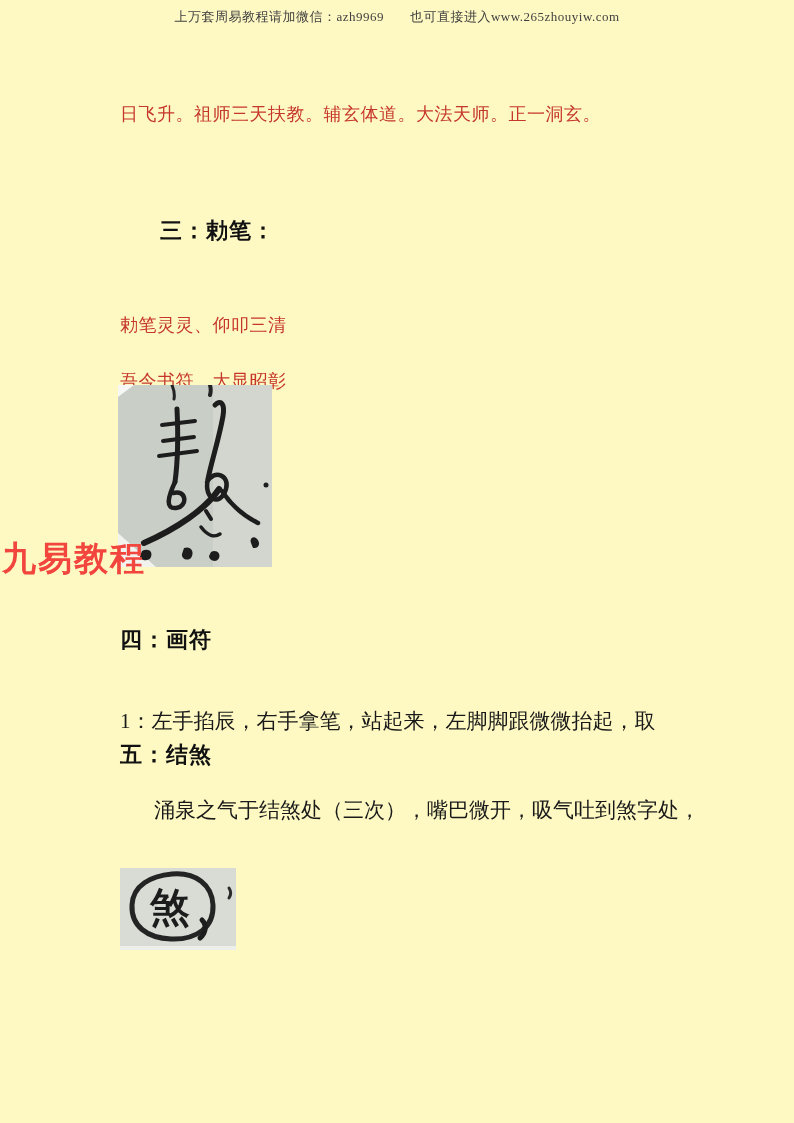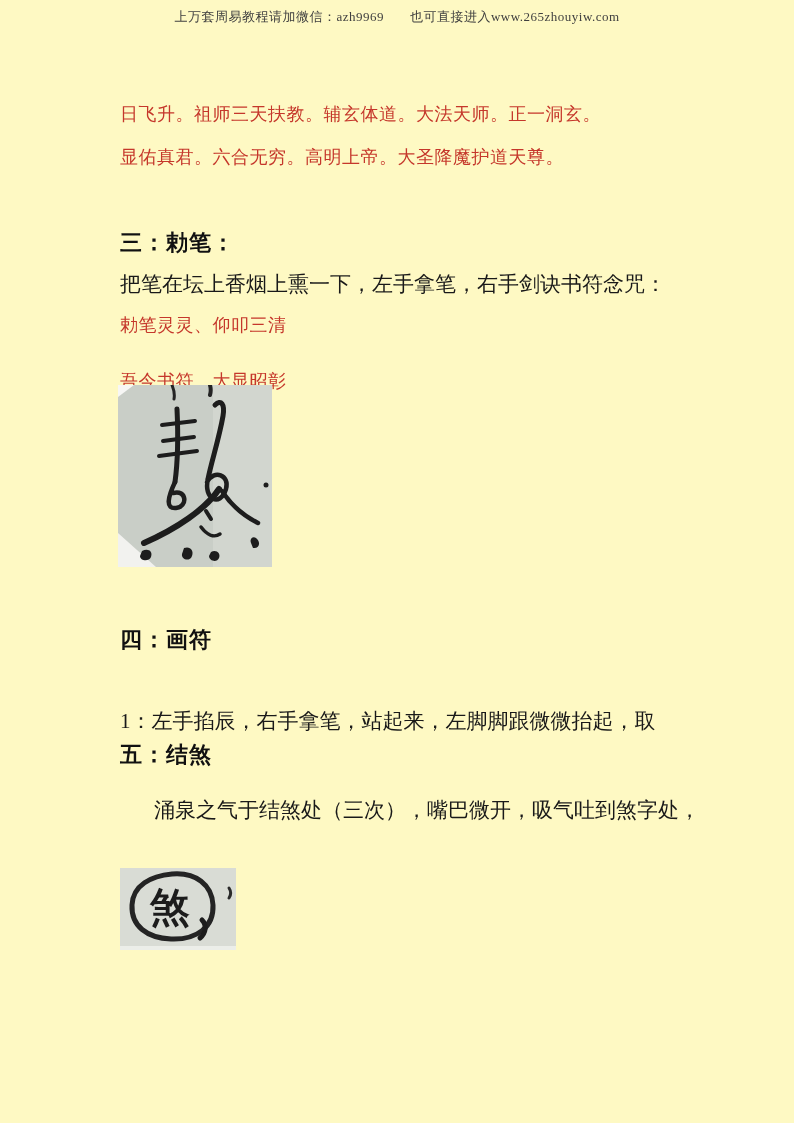--- a/index.html
+++ b/index.html
@@ -73,24 +73,22 @@
 </head>
 <body>
 
 <div class="page">
 
   <div class="header-line">
     <span>上万套周易教程请加微信：azh9969</span><span class="hdr-gap"></span><span>也可直接进入www.265zhouyiw.com</span>
   </div>
 
   <div class="red-line" style="top:102px;">日飞升。祖师三天扶教。辅玄体道。大法天师。正一洞玄。</div>
-  <div class="red-line" style="top:145px;">显佑真君。六合无穷。高明上帝。大圣降魔护道天尊。</div>
 
-  <div class="heading" style="top:228px;">三：勅笔：</div>
-  <div class="black-line" style="top:270px;">把笔在坛上香烟上熏一下，左手拿笔，右手剑诀书符念咒：</div>
+  <div class="heading" style="top:216px;margin-left:40px;">三：勅笔：</div>
   <div class="red-line" style="top:313px;">勅笔灵灵、仰叩三清</div>
   <div class="red-line" style="top:356px;margin-top:13px;">吾今书符、大显昭彰</div>
 
   <svg class="photo" style="left:118px; top:385px;" width="154" height="182" viewBox="0 0 154 182">
 
     <rect x="0" y="0" width="154" height="182" fill="#c9cec7"></rect>
     <rect x="95" y="0" width="59" height="182" fill="#d2d6cf"></rect>
 
     <polygon points="0,0 16,0 0,12" fill="#f7f7f5"></polygon>
     <polygon points="0,148 0,182 38,182" fill="#f2f2ef"></polygon>
@@ -123,20 +121,21 @@
 
     <g fill="#1d1d1d">
       <path d="M24,166 C30,163 35,166 33,172 C31,177 22,176 22,171 Z"></path>
       <path d="M66,163 C72,161 76,165 74,171 C72,177 63,175 64,169 Z"></path>
       <path d="M93,167 C98,164 103,168 101,173 C99,178 91,176 91,171 Z"></path>
       <path d="M133,158 C131,153 136,150 139,154 C143,158 141,164 135,163 Z"></path>
       <circle cx="148" cy="100" r="2.5"></circle>
     </g>
   </svg>
 
+  <div class="watermark">九易教程</div>
 
   <div class="heading" style="top:625px;">四：画符</div>
 
   <div class="heading" style="top:703px;margin-top:37px;">五：结煞</div>
 
   <div class="black-line" style="top:707px;">1：左手掐辰，右手拿笔，站起来，左脚脚跟微微抬起，取</div>
   <div class="black-line" style="top:796px;text-align:right;">涌泉之气于结煞处（三次），嘴巴微开，吸气吐到煞字处，</div>
 
   <svg class="photo" style="left:120px; top:868px;" width="116" height="82" viewBox="0 0 116 82">
     <rect x="0" y="0" width="116" height="78" fill="#d9dcd5"></rect>

